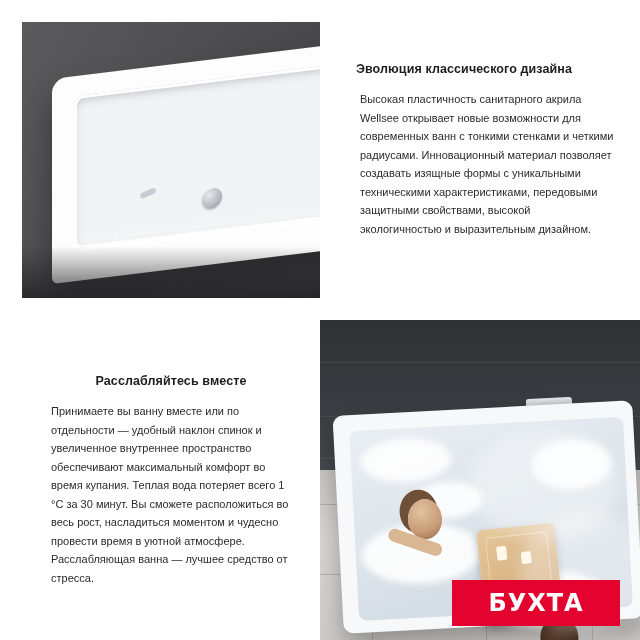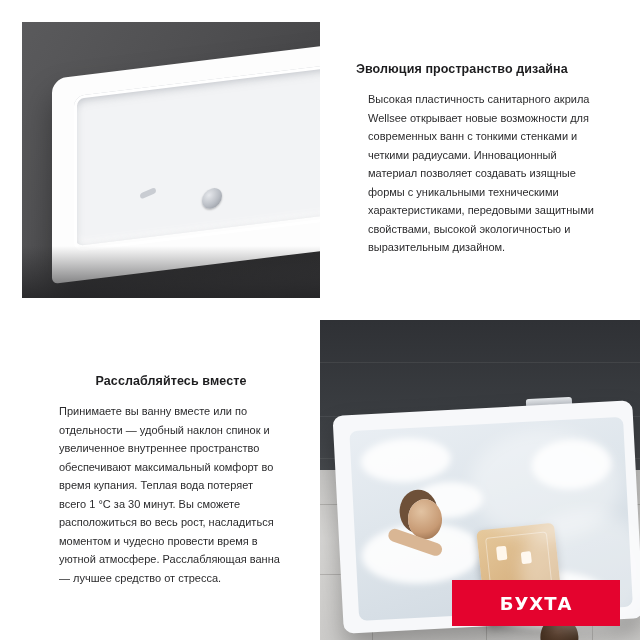--- a/index.html
+++ b/index.html
@@ -109,21 +109,21 @@
     font-size: 12.5px;
     font-weight: bold;
     color: #1d1d1f;
     margin: 0 0 14px 0;
     letter-spacing: 0.1px;
   }
   .body-text {
     font-size: 11px;
     line-height: 18.5px;
     color: #2b2b2d;
-    margin: 12px;
+    margin: 4px;
   }
 
   
   .bottom-block {
     position: absolute;
     left: 0;
     top: 320px;
     width: 536px;
     height: 320px;
     background: #ffffff;
@@ -272,21 +272,21 @@
     top: 580px;
     width: 168px;
     height: 46px;
     background: #e4032e;
     display: flex;
     align-items: center;
     justify-content: center;
   }
   .watermark span {
     color: #ffffff;
-    font-size: 18px;
+    font-size: 24px;
     font-weight: bold;
     letter-spacing: 1px;
     font-family: "DejaVu Sans", sans-serif;
   }
 </style>
 </head>
 <body>
 
 <div class="page">
 
@@ -296,21 +296,21 @@
       <div class="tub-top">
         <div class="tub-inner-top"></div>
         <div class="tub-rim-top"></div>
         <div class="handle-top"></div>
         <div class="drain-top"></div>
       </div>
       <div class="floor-shadow"></div>
     </div>
 
     <div class="text-top">
-      <h2 class="heading">Эволюция пространство дизайна</h2>
+      <h2 class="heading">Эволюция классического дизайна</h2>
       <p class="body-text">Высокая пластичность санитарного акрила Wellsee открывает новые возможности для современных ванн с тонкими стенками и четкими радиусами. Инновационный материал позволяет создавать изящные формы с уникальными техническими характеристиками, передовыми защитными свойствами, высокой экологичностью и выразительным дизайном.</p>
     </div>
   </div>
 
   <div class="bottom-block">
 
     <div class="text-bottom">
       <h2 class="heading heading-center">Расслабляйтесь вместе</h2>
       <p class="body-text">Принимаете вы ванну вместе или по отдельности — удобный наклон спинок и увеличенное внутреннее пространство обеспечивают максимальный комфорт во время купания. Теплая вода потеряет всего 1 °C за 30 минут. Вы сможете расположиться во весь рост, насладиться моментом и чудесно провести время в уютной атмосфере. Расслабляющая ванна — лучшее средство от стресса.</p>
     </div>

